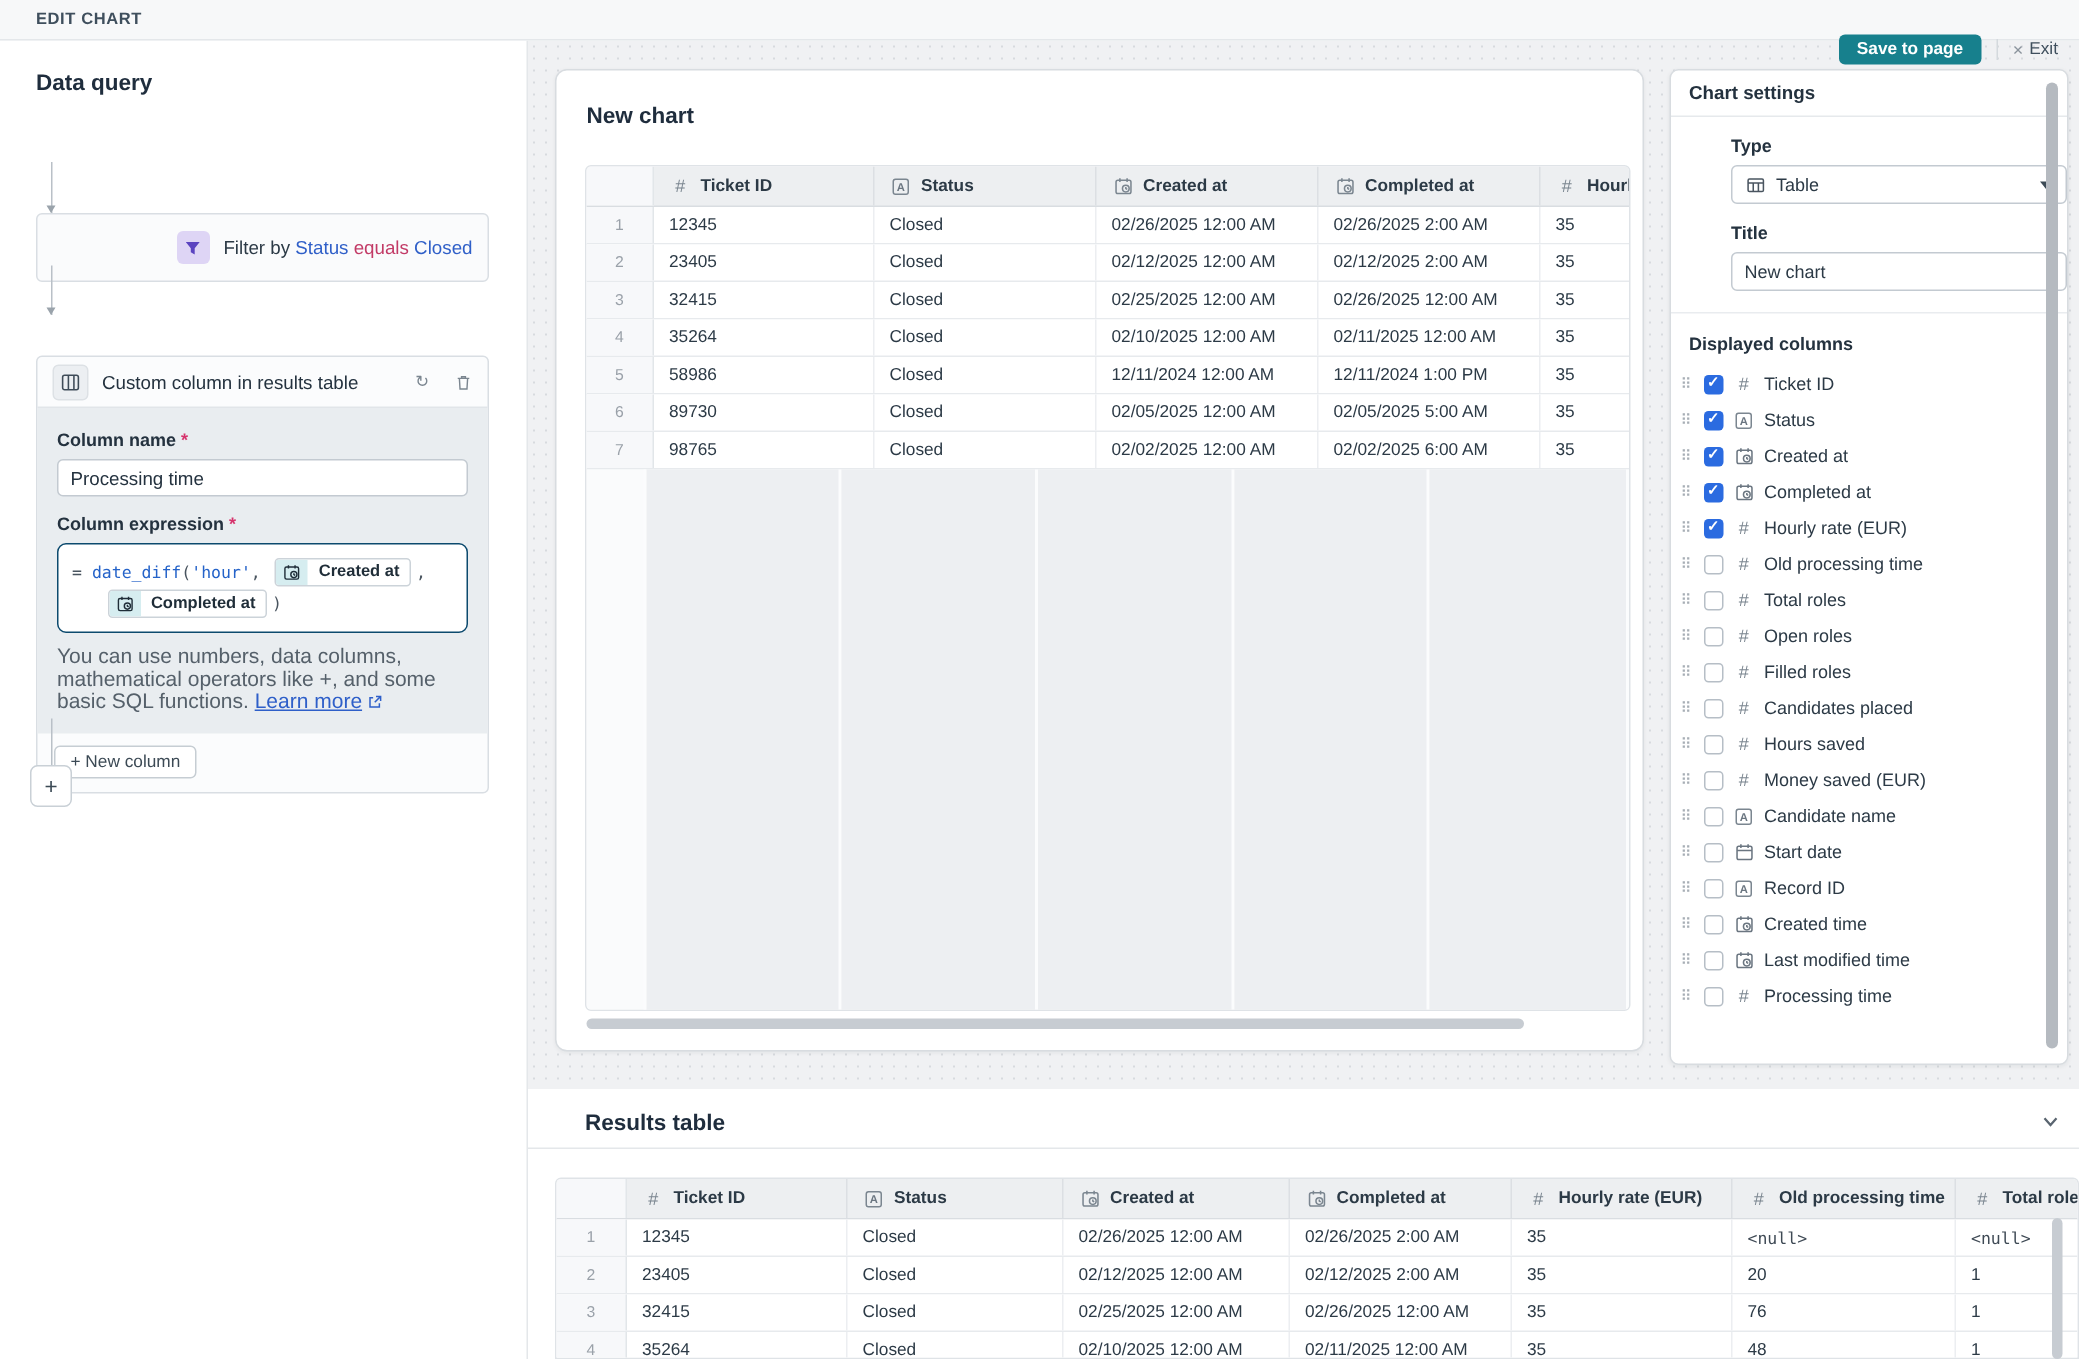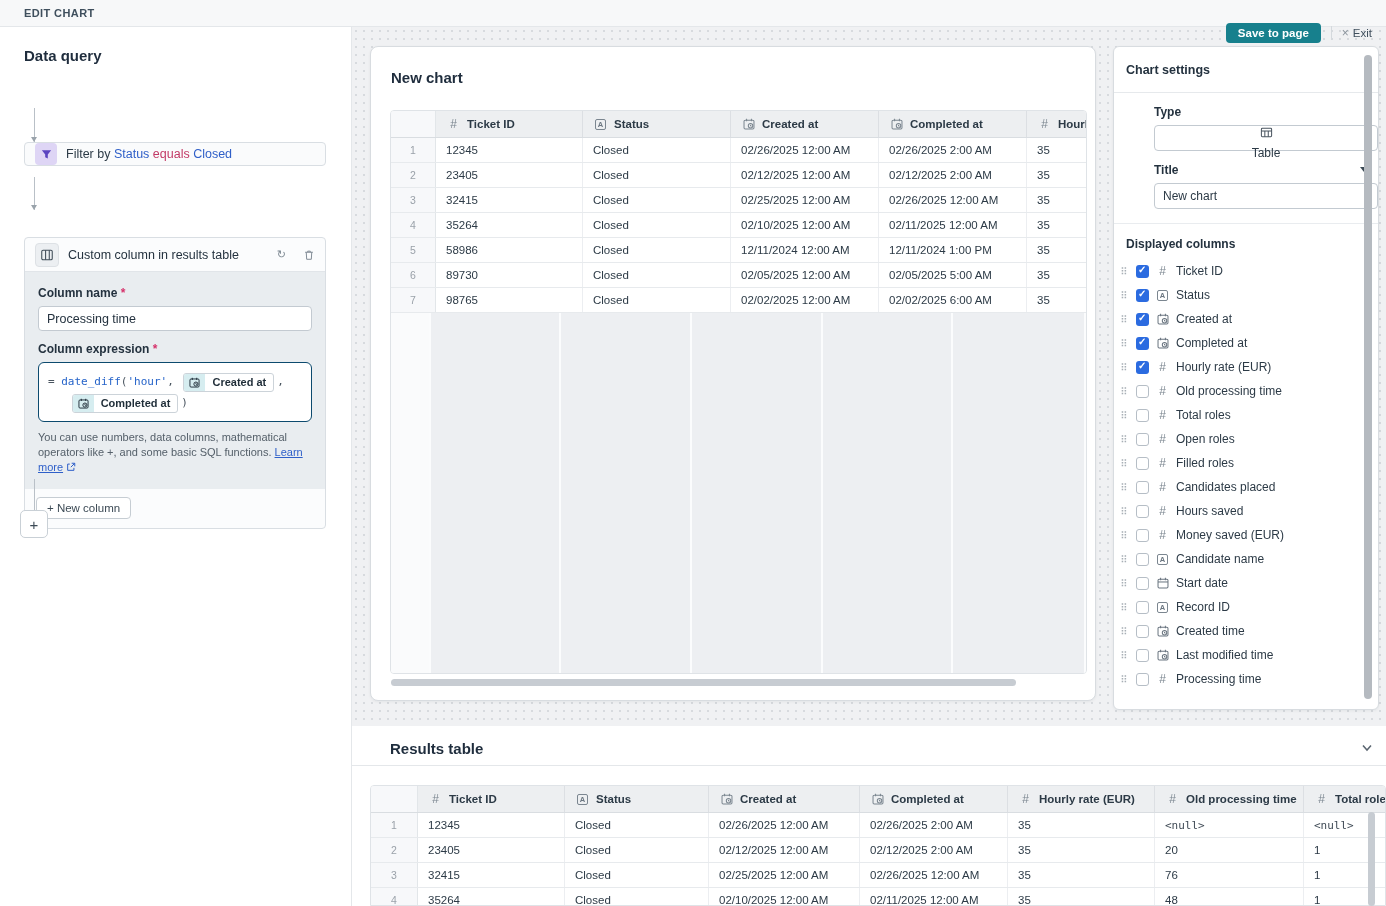--- a/index.html
+++ b/index.html
@@ -34,21 +34,21 @@
   .cc-body { background:#e9edf0; padding:14px 13px 14px 13px; }
   .field-label { font-size:12px; font-weight:700; color:#24323f; margin-bottom:6px; }
   .req { color:#d6336c; }
   .text-input { width:100%; height:25px; border:1px solid #c3cad1; border-radius:4px; background:#fff; font-size:12.5px; color:#24323f; padding:0 8px; font-family:"Liberation Sans",sans-serif; }
   .expr-box { background:#fff; border:1px solid #0c4a6e; border-radius:6px; padding:8px 9px; margin-bottom:8px; font-family:"DejaVu Sans Mono",monospace; font-size:11px; color:#49545f; line-height:21px; }
   .tok-fn { color:#2563c9; }
   .tok-str { color:#2563c9; }
   .chip { display:inline-flex; align-items:center; border:1px solid #ccd3d9; border-radius:3px; background:#fff; overflow:hidden; vertical-align:middle; margin:0 3px; height:19px; }
   .chip-ic { background:#d6edf0; width:21px; height:100%; display:flex; align-items:center; justify-content:center; }
   .chip-label { font-family:"Liberation Sans",sans-serif; font-size:11px; font-weight:700; color:#1f2d38; padding:0 7px; }
-  .help-text { font-size:11px; color:#55606a; line-height:15px; margin-top:2px; }
+  .help-text { font-size:14px; color:#55606a; line-height:15px; margin-top:2px; }
   .help-text a { color:#2e5fc9; }
   .newcol-btn { margin:9px 0 0 0; background:#fff; border:1px solid #c6cdd3; border-radius:4px; font-size:11.5px; color:#3c4a55; padding:4px 10px; cursor:pointer; font-family:"Liberation Sans",sans-serif; }
   #add-step-btn { position:absolute; left:20px; top:483px; width:28px; height:28px; background:#fff; border:1px solid #c9d0d6; border-radius:5px; color:#3c4a55; font-size:15px; display:flex; align-items:center; justify-content:center; cursor:pointer; }
 
   
   #canvas { position:absolute; left:352px; top:27px; width:1034px; height:699px; background-color:#f0f1f3; background-image:radial-gradient(#d7dade 1px, transparent 1px); background-size:8px 8px; }
 
   
   #chart-card { position:absolute; left:18px; top:19px; width:726px; height:655px; background:#fff; border:1px solid #d8dce0; border-radius:8px; box-shadow:0 1px 3px rgba(20,30,40,.06); }
   .chart-title { position:absolute; left:20px; top:22px; font-size:15px; font-weight:700; color:#1f2d3d; }
@@ -61,24 +61,24 @@
   .nullval { font-family:"DejaVu Sans Mono",monospace; font-size:11px; color:#3f4a55; }
   
   .pc0{width:45px;} .pc1{width:147px;} .pc2{width:148px;} .pc3{width:148px;} .pc4{width:148px;} .pc5{width:150px;}
   .pt-empty { display:flex; height:361px; }
   .pt-empty .e0 { width:45px; background:#fafbfc; border-right:2px solid #fbfcfd; }
   .pt-empty .ec { background:#edeff2; border-right:2px solid #fbfcfd; }
   .hscroll { position:absolute; left:20px; top:632px; width:625px; height:7px; background:#c7ccd2; border-radius:4px; }
 
   
   #settings-panel { position:absolute; left:761px; top:19px; width:266px; height:664px; background:#fff; border:1px solid #d8dce0; border-radius:6px; box-shadow:0 1px 3px rgba(20,30,40,.06); }
-  .cs-header { height:46px; display:flex; align-items:center; padding:0 12px; font-size:12.5px; font-weight:700; color:#24323f; border-bottom:1px solid #e6e9ec; }
+  .cs-header { height:31px; display:flex; align-items:center; padding:0 12px; font-size:12.5px; font-weight:700; color:#24323f; border-bottom:1px solid #e6e9ec; }
   .cs-section { padding:12px 12px 0 12px;margin-left:28px; }
   .cs-label { font-size:12px; font-weight:700; color:#24323f; margin-bottom:6px; }
-  .cs-select { height:26px; border:1px solid #c3cad1; border-radius:4px; background:#fff; display:flex; align-items:center; gap:7px; padding:0 9px; font-size:12px; color:#2c3a46; cursor:pointer; width:224px;flex-direction:column; }
+  .cs-select { height:26px; border:1px solid #c3cad1; border-radius:4px; background:#fff; display:flex; align-items:center; gap:7px; padding:0 9px; font-size:12px; color:#2c3a46; cursor:pointer; width:224px; }
   .caret { margin-left:auto; width:0; height:0; border-left:4px solid transparent; border-right:4px solid transparent; border-top:5px solid #3c4a55; }
   .cs-input { width:224px; height:26px; border:1px solid #c3cad1; border-radius:4px; font-size:12px; color:#2c3a46; padding:0 8px; font-family:"Liberation Sans",sans-serif; }
   .cs-divider { height:1px; background:#e9ecef; margin:14px 0 0 0; }
   .dc-title { font-size:12px; font-weight:700; color:#24323f; padding:13px 12px 8px 12px; }
   .selall-row { display:flex; align-items:center; gap:8px; padding-left:26px; height:22px; margin-bottom:4px; cursor:pointer; }
   .col-row { display:flex; align-items:center; gap:6px; padding-left:4px; height:24px; cursor:pointer; }
   .drag { width:12px; color:#a7aeb5; font-size:10px; text-align:center; cursor:grab; }
   .cb { width:13px; height:13px; border-radius:3px; flex:none; position:relative; }
   .cb-on { background:#2b6be0; }
   .cb-on::after { content:"✓"; position:absolute; left:2px; top:-1px; color:#fff; font-size:10px; font-weight:700; }
@@ -117,21 +117,21 @@
   </div>
 </div>
 
 <div id="left-panel">
   <div class="dq-title">Data query</div>
 
   <div class="connector" style="top:81px; height:34px;">
       <span class="arrow"></span>
     </div>
 
-  <div class="step-card" style="top:115px; height:24px;">
+  <div class="step-card" style="top:115px; height:46px;justify-content:flex-end;">
     <span class="step-icon" style="background:#ded5f5;">
       <svg width="13" height="13" viewBox="0 0 14 14">
           <path d="M2 2.5h10L8.4 7v4.4L5.6 9.9V7z" fill="#5b44c0"></path>
         </svg>
     </span>
     <span class="step-text"><span>Filter by </span><span class="lnk">Status</span><span class="op-red"> equals </span><span class="lnk">Closed</span></span>
   </div>
   <div class="connector" style="top:150px; height:33px;">
       <span class="arrow"></span>
     </div>

